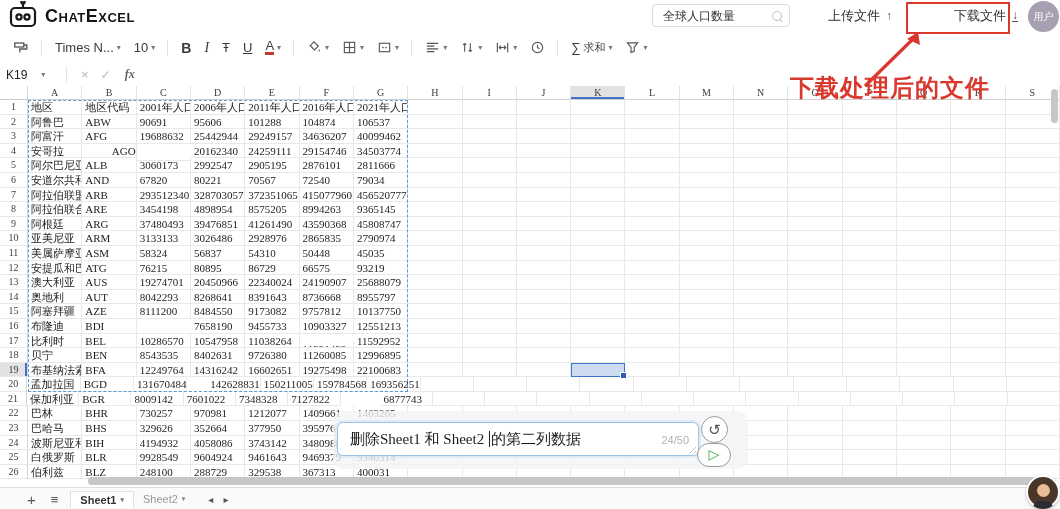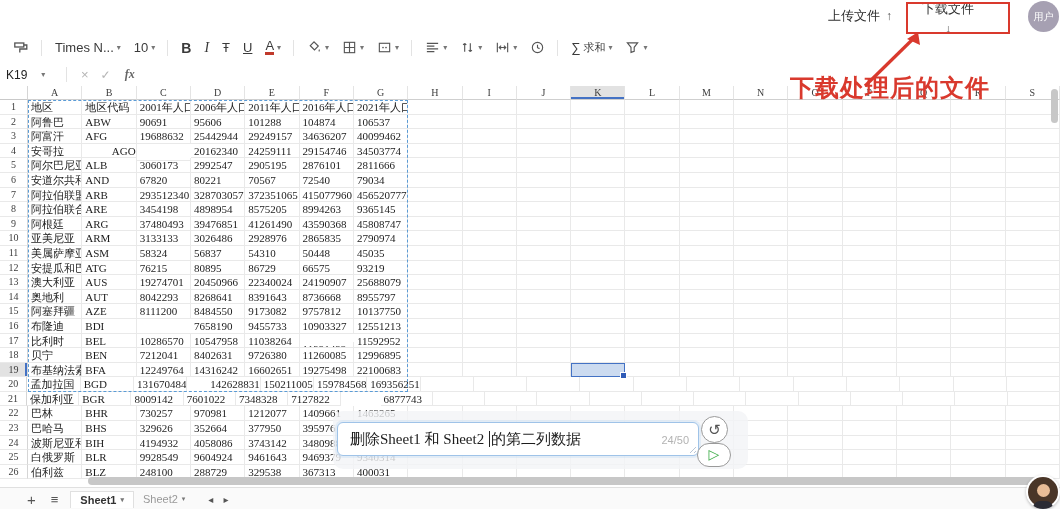--- a/index.html
+++ b/index.html
@@ -15,21 +15,21 @@
   .searchbox{position:absolute;left:652px;top:4px;width:138px;height:23px;border:1px solid #dcdcdc;
              border-radius:4px;font-size:12px;color:#333;line-height:23px;padding:0 24px 0 10px;
              box-sizing:border-box;background:#fff;}
   .mag{position:absolute;right:7px;top:6px;width:8px;height:8px;border:1.4px solid #c0c0c0;border-radius:50%;}
   .mag::after{content:"";position:absolute;left:7px;top:7px;width:4px;height:1.4px;background:#c0c0c0;
               transform:rotate(45deg);transform-origin:0 0;}
   .topbtn{position:absolute;top:0;height:32px;display:flex;align-items:center;gap:6px;
           font-size:13px;color:#2f2f2f;cursor:pointer;}
   .topbtn .arr{font-size:12px;color:#555;}
   .upload{left:828px;}
-  .download{left:922px;flex-direction:column;}
+  .download{left:954px;}
   .dl-arr{border-bottom:1.4px solid #555;line-height:11px;display:inline-block;}
   .red-frame{position:absolute;left:906px;top:2px;width:100px;height:28px;border:2px solid #d9392d;
              z-index:40;pointer-events:none;}
   .user-avatar{position:absolute;left:1028px;top:1px;width:31px;height:31px;border-radius:50%;
                background:#a6a0b2;color:#fff;font-size:10px;text-align:center;line-height:31px;}
 
   
   .toolbar{position:absolute;left:0;top:32px;width:1060px;height:31px;background:#fff;
            display:flex;align-items:center;border-bottom:1px solid #efefef;}
   .ti{display:flex;align-items:center;gap:3px;margin-left:13px;font-size:13px;color:#3a3a3a;cursor:pointer;}
@@ -122,21 +122,37 @@
   .assistant .hair{position:absolute;left:2px;top:2px;width:30px;height:30px;border-radius:50%;background:#4a3628;}
   .assistant .face{position:absolute;left:11px;top:9px;width:13px;height:13px;border-radius:50%;background:#e9bd97;}
   .assistant .shirt{position:absolute;left:7px;bottom:0;width:20px;height:8px;border-radius:7px 7px 0 0;background:#2c2c34;}
 </style>
 </head>
 <body>
 
 <div class="app">
 
   <div class="topbar">
-
+    <div class="logo">
+      <svg width="30" height="30" viewBox="0 0 30 30">
+        <g fill="none" stroke="#1a1a1a" stroke-width="2.2" stroke-linecap="round">
+          <rect x="3" y="7" width="24" height="18" rx="4"></rect>
+          <circle cx="11" cy="16" r="2.6"></circle>
+          <circle cx="19" cy="16" r="2.6"></circle>
+          <line x1="15" y1="7" x2="15" y2="2"></line>
+          <circle cx="15" cy="1" r="1.6"></circle>
+        </g>
+      </svg>
+      <span class="logo-text">ChatExcel</span>
+    </div>
+
+    <div class="searchbox">
+      <span>全球人口数量</span>
+      <span class="mag"></span>
+    </div>
 
     <div class="topbtn upload">
       <span>上传文件</span>
       <span class="arr">↑</span>
     </div>
 
     <div class="topbtn download">
       <span>下载文件</span>
       <span class="arr dl-arr">↓</span>
     </div>
@@ -657,21 +673,21 @@
           <div class="cell" style="width: 54.3158px;"></div>
           <div class="cell" style="width: 54.3158px;"></div>
           <div class="cell" style="width: 54.3158px;"></div>
           <div class="cell" style="width: 54.3158px;"></div>
           <div class="cell" style="width: 54.3158px;"></div>
         </div>
         <div class="grow">
           <div class="rh">18</div>
           <div class="cell" style="width: 54.3158px;">贝宁</div>
           <div class="cell" style="width: 54.3158px;">BEN</div>
-          <div class="cell" style="width: 54.3158px;">7212041</div>
+          <div class="cell" style="width: 54.3158px;">8543535</div>
           <div class="cell" style="width: 54.3158px;">8402631</div>
           <div class="cell" style="width: 54.3158px;">9726380</div>
           <div class="cell" style="width: 54.3158px;">11260085</div>
           <div class="cell" style="width: 54.3158px;">12996895</div>
           <div class="cell" style="width: 54.3158px;"></div>
           <div class="cell" style="width: 54.3158px;"></div>
           <div class="cell" style="width: 54.3158px;"></div>
           <div class="cell" style="width: 54.3158px;"></div>
           <div class="cell" style="width: 54.3158px;"></div>
           <div class="cell" style="width: 54.3158px;"></div>

